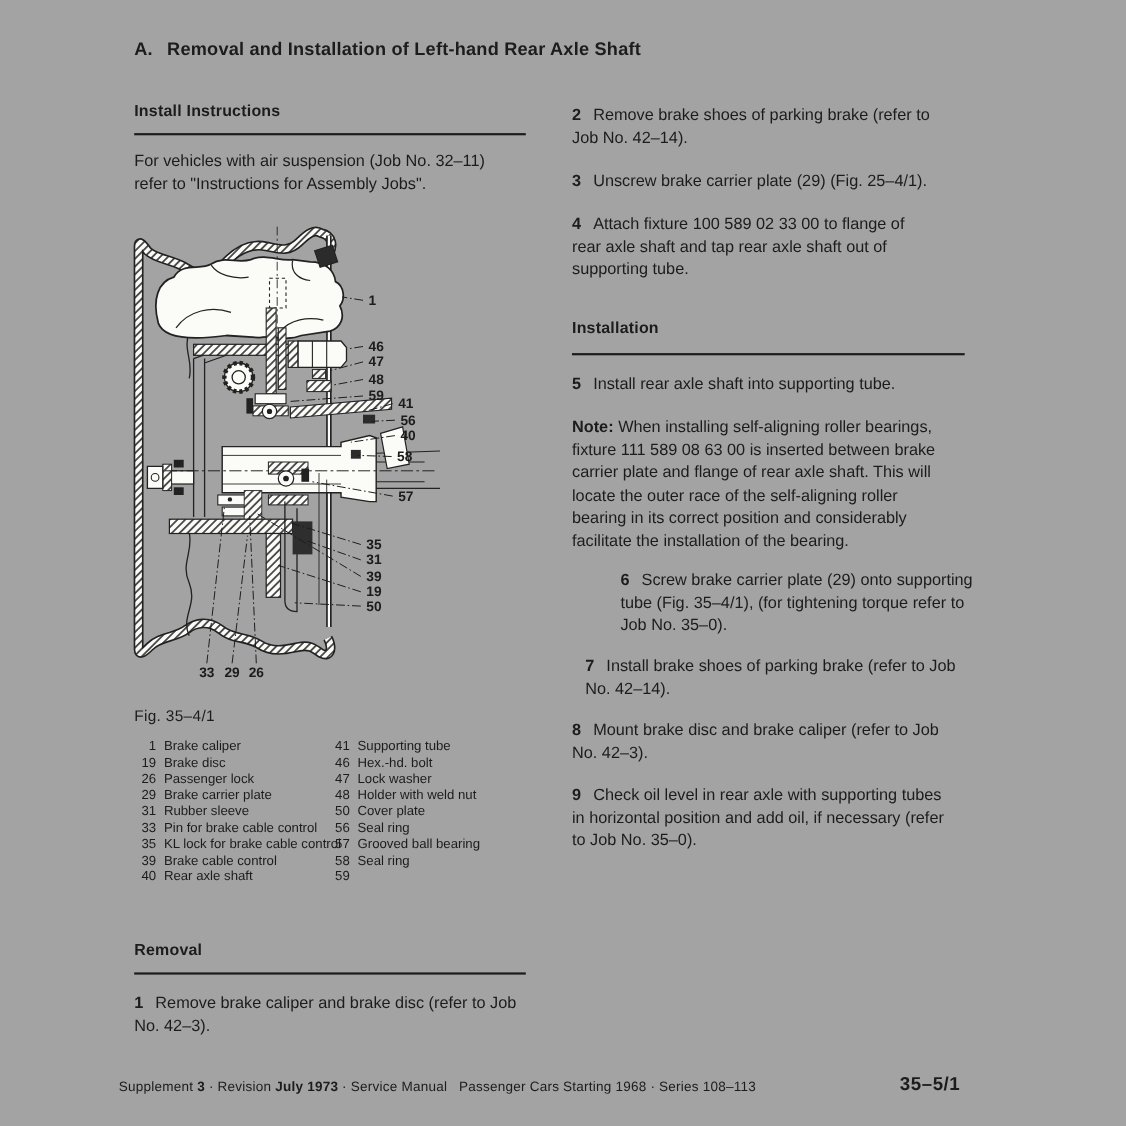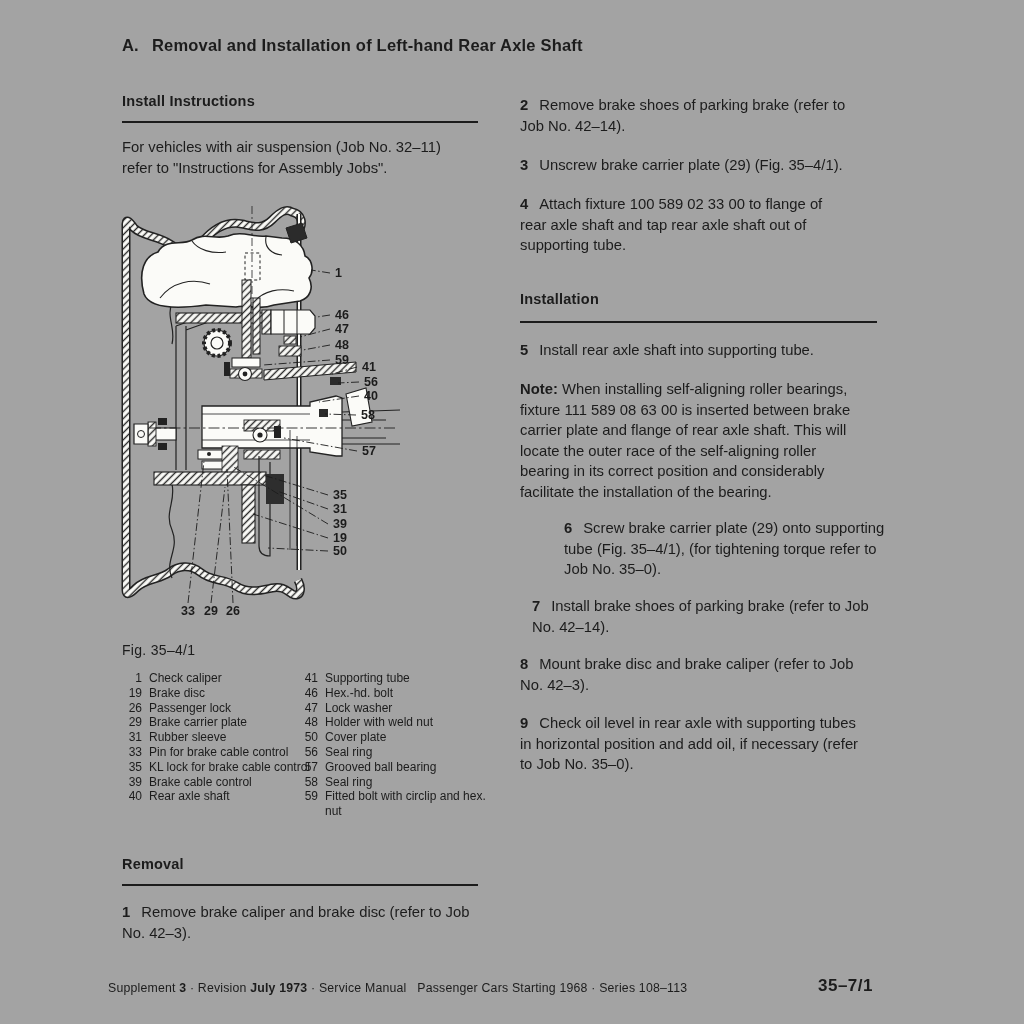--- a/index.html
+++ b/index.html
@@ -180,21 +180,21 @@
         <line x1="119" y1="405" x2="113" y2="271" class="leader"></line>
         <text x="119" y="417" text-anchor="middle" class="callout-num">26</text>
       </g>
   </svg>
 
   <div class="abs fig-caption" style="left:122px;top:642px;">Fig. 35–4/1</div>
 
   <div class="abs legend" style="left:120px;top:671px;width:192px;" id="legend-left">
       <div class="legend-row">
         <span class="legend-num">1</span>
-        <span class="legend-text">Check caliper</span>
+        <span class="legend-text">Brake caliper</span>
       </div>
       <div class="legend-row">
         <span class="legend-num">19</span>
         <span class="legend-text">Brake disc</span>
       </div>
       <div class="legend-row">
         <span class="legend-num">26</span>
         <span class="legend-text">Passenger lock</span>
       </div>
       <div class="legend-row">
@@ -250,33 +250,32 @@
       <div class="legend-row">
         <span class="legend-num">57</span>
         <span class="legend-text">Grooved ball bearing</span>
       </div>
       <div class="legend-row">
         <span class="legend-num">58</span>
         <span class="legend-text">Seal ring</span>
       </div>
       <div class="legend-row">
         <span class="legend-num">59</span>
-        <span class="legend-text">Fitted bolt with circlip and hex. nut</span>
       </div>
     </div>
 
   <div class="abs sec-heading" style="left:122px;top:856px;">Removal</div>
   <div class="abs rule" style="left:122px;top:884px;width:356px;"></div>
   <div class="abs body-text step" style="left:122px;top:902px;width:384px;"><span class="num">1</span><span>Remove brake caliper and brake disc (refer to Job
 No. 42–3).</span></div>
 
   <div class="abs body-text step" style="left:520px;top:95px;width:392px;"><span class="num">2</span><span>Remove brake shoes of parking brake (refer to
 Job No. 42–14).</span></div>
 
-  <div class="abs body-text step" style="left:520px;top:155px;width:392px;"><span class="num">3</span><span>Unscrew brake carrier plate (29) (Fig. 35–4/1).</span></div>
+  <div class="abs body-text step" style="left:520px;top:155px;width:392px;"><span class="num">3</span><span>Unscrew brake carrier plate (29) (Fig. 25–4/1).</span></div>
 
   <div class="abs body-text step" style="left:520px;top:194px;width:392px;"><span class="num">4</span><span>Attach fixture 100 589 02 33 00  to flange of
 rear axle shaft and tap rear axle shaft out of
 supporting tube.</span></div>
 
   <div class="abs sec-heading" style="left:520px;top:291px;">Installation</div>
   <div class="abs rule" style="left:520px;top:321px;width:357px;"></div>
 
   <div class="abs body-text step" style="left:520px;top:340px;width:392px;"><span class="num">5</span><span>Install rear axle shaft into supporting tube.</span></div>
 
@@ -296,15 +295,15 @@
 
   <div class="abs body-text step" style="left:520px;top:654px;width:392px;"><span class="num">8</span><span>Mount brake disc and brake caliper (refer to Job
 No. 42–3).</span></div>
 
   <div class="abs body-text step" style="left:520px;top:713px;width:392px;"><span class="num">9</span><span>Check oil level in rear axle with supporting tubes
 in horizontal position and add oil, if necessary (refer
 to Job No. 35–0).</span></div>
 
 
   <div class="abs footer-text" style="left:108px;top:981px;"><span>Supplement </span><span class="b">3</span><span> · Revision </span><span class="b">July 1973</span><span> · Service Manual   Passenger Cars Starting 1968 · Series 108–113</span></div>
-  <div class="abs page-num" style="left:818px;top:976px;">35–7/1</div>
+  <div class="abs page-num" style="left:818px;top:976px;">35–5/1</div>
 
 </div>
 
 </body></html>

